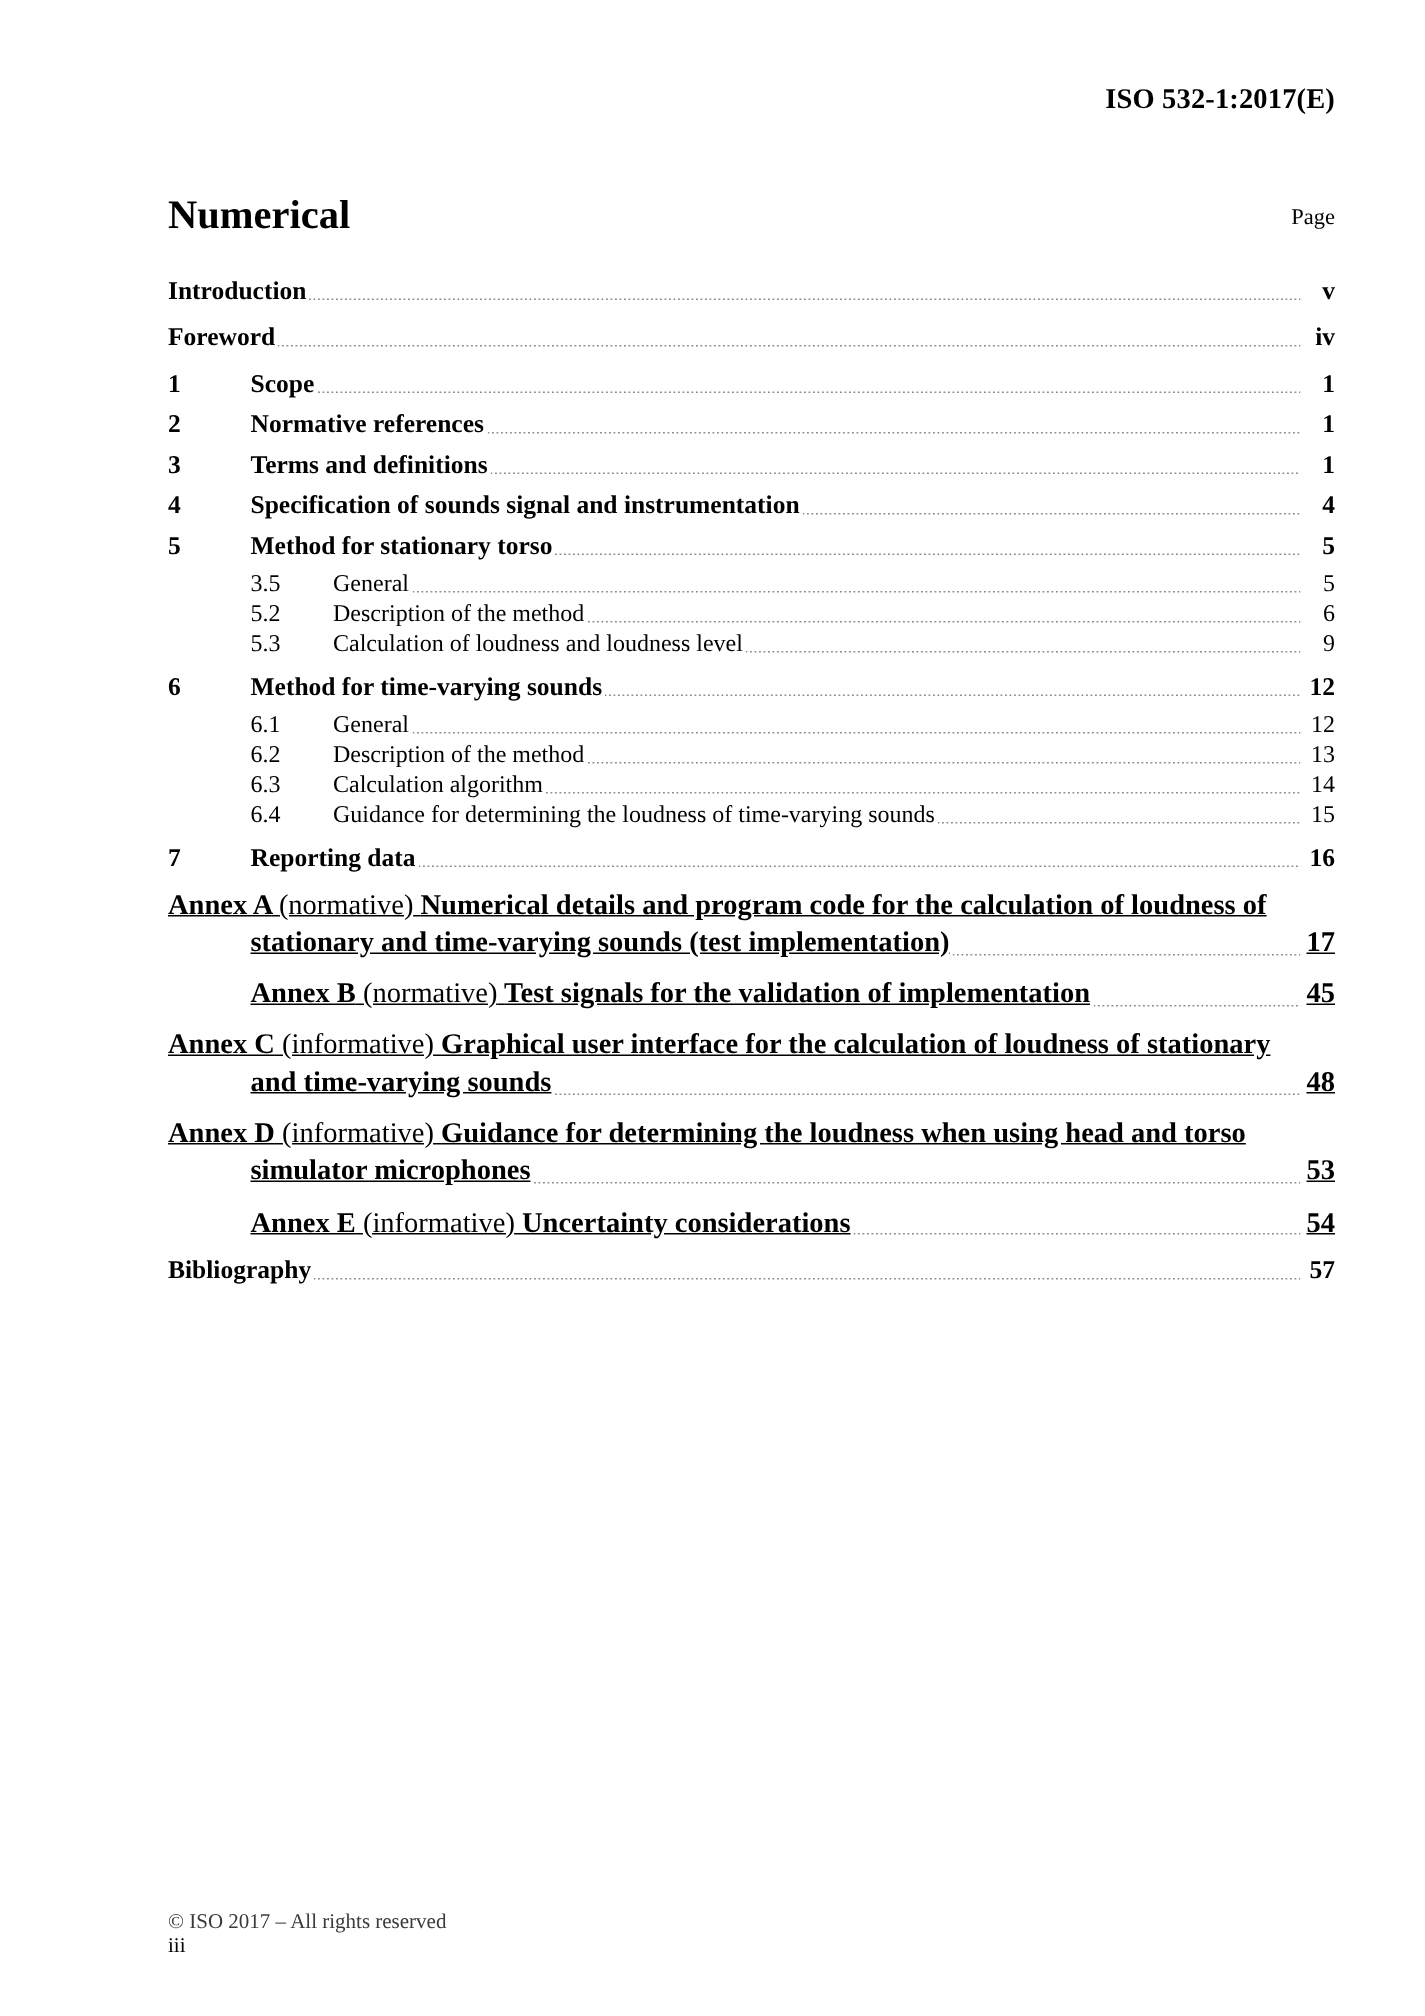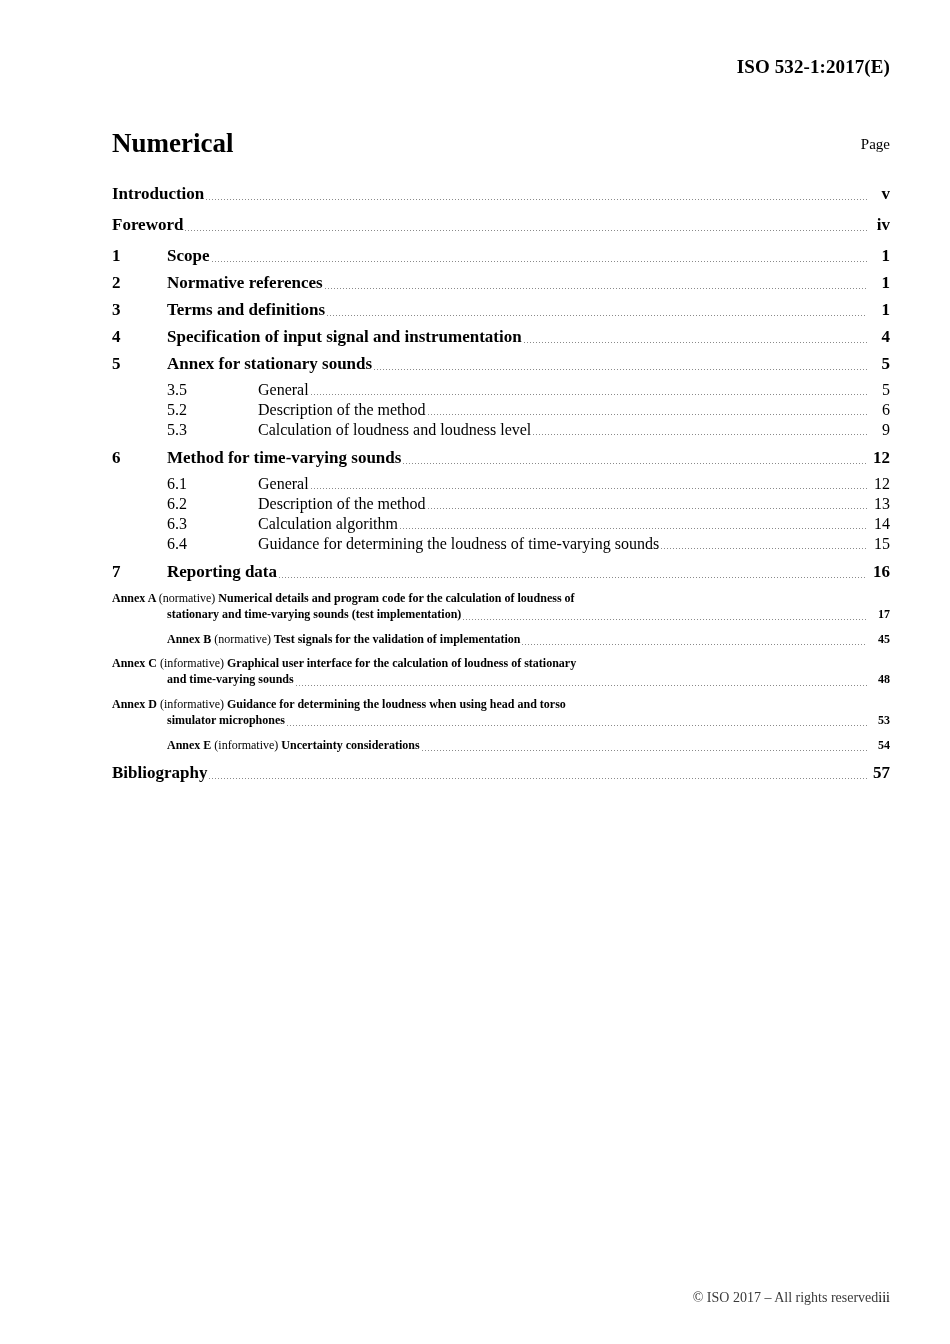--- a/index.html
+++ b/index.html
@@ -126,33 +126,34 @@
   .lvl-2 {
     font-size: 16px;
     font-weight: normal;
     margin-bottom: 2px;
   }
   .lvl-2 .num {
     flex: 0 0 auto;
     width: 55px;
     margin-left: 55px;
   }
-  .lvl-2 .ttl { flex: 0 0 auto; margin-left: 36px; }
+  .lvl-2 .ttl { flex: 0 0 auto; }
   .lvl-2 .pg { font-weight: normal; }
   .gap-below { margin-bottom: 9px; }
 
   
   .lvl-annex {
-    font-size: 12px;
+    font-size: 19px;
     font-weight: bold;
     line-height: 1.32;
     margin-bottom: 9px;
     padding-left: 55px;
     text-indent: -55px;
     position: relative;
+    text-decoration: underline;
   }
   .lvl-annex .qualifier {
     font-weight: normal;
   }
 
   
   .annex-tail {
     display: flex;
     align-items: baseline;
     text-indent: 0;
@@ -165,20 +166,21 @@
   .doc-footer {
     position: absolute;
     bottom: 38px;
     left: 112px;
     right: 60px;
     display: flex;
     align-items: baseline;
     justify-content: flex-end;
     font-size: 14px;
     color: #3a3a3a;
+    flex-direction: column;
   }
   .doc-footer .folio {
     font-size: 14px;
     color: #000;
   }
 </style>
 </head>
 <body>
 
 <div class="page">
@@ -220,28 +222,28 @@
 
     <div class="toc-row lvl-1">
       <span class="num">3</span>
       <span class="ttl">Terms and definitions</span>
       <span class="leader"></span>
       <span class="pg">1</span>
     </div>
 
     <div class="toc-row lvl-1">
       <span class="num">4</span>
-      <span class="ttl">Specification of input signal and instrumentation</span>
+      <span class="ttl">Specification of sounds signal and instrumentation</span>
       <span class="leader"></span>
       <span class="pg">4</span>
     </div>
 
     <div class="toc-row lvl-1">
       <span class="num">5</span>
-      <span class="ttl">Annex for stationary sounds</span>
+      <span class="ttl">Method for stationary torso</span>
       <span class="leader"></span>
       <span class="pg">5</span>
     </div>
 
     <div class="toc-row lvl-2">
       <span class="num">3.5</span>
       <span class="ttl">General</span>
       <span class="leader"></span>
       <span class="pg">5</span>
     </div>

